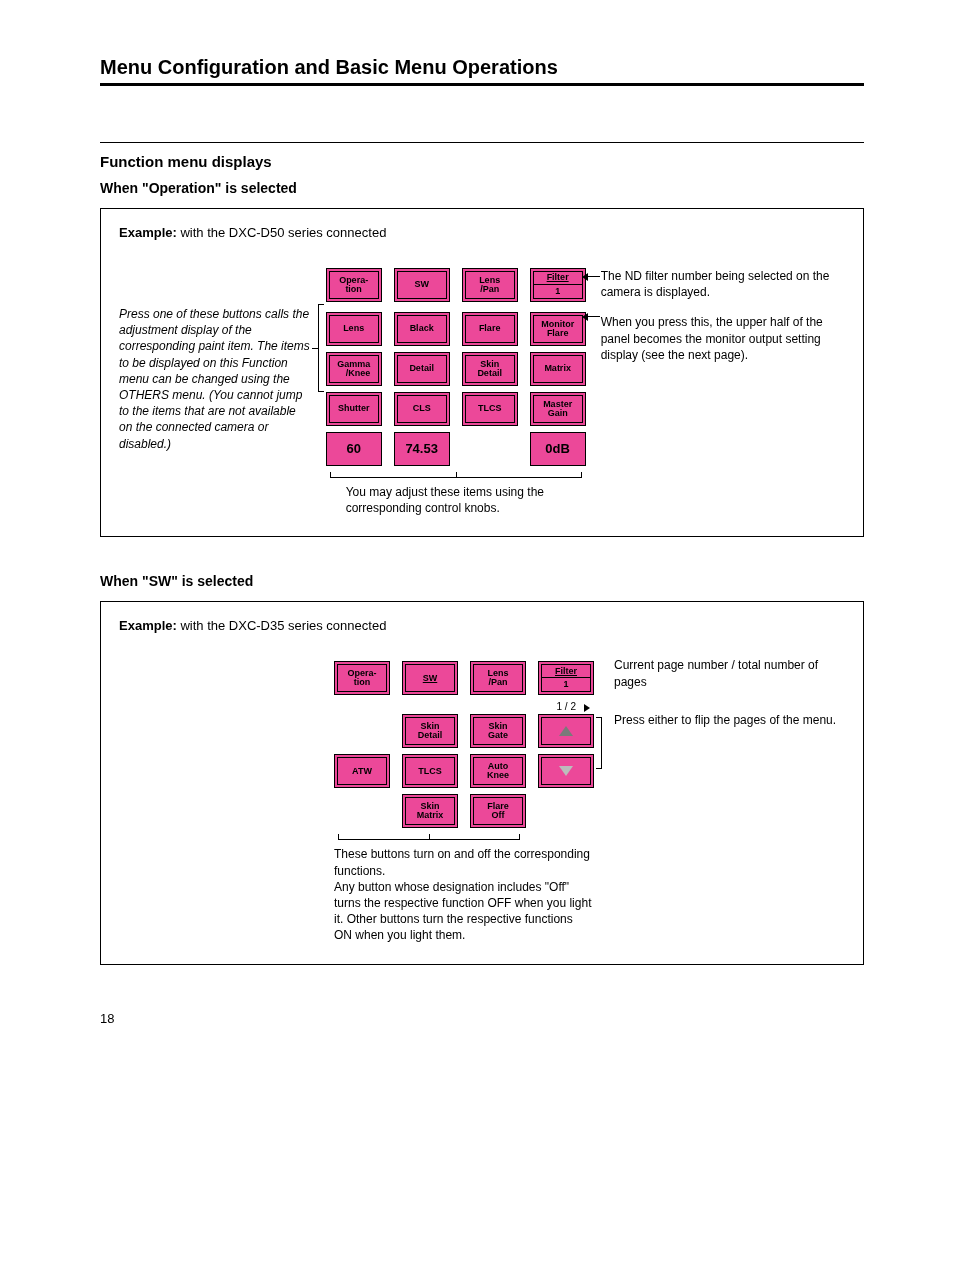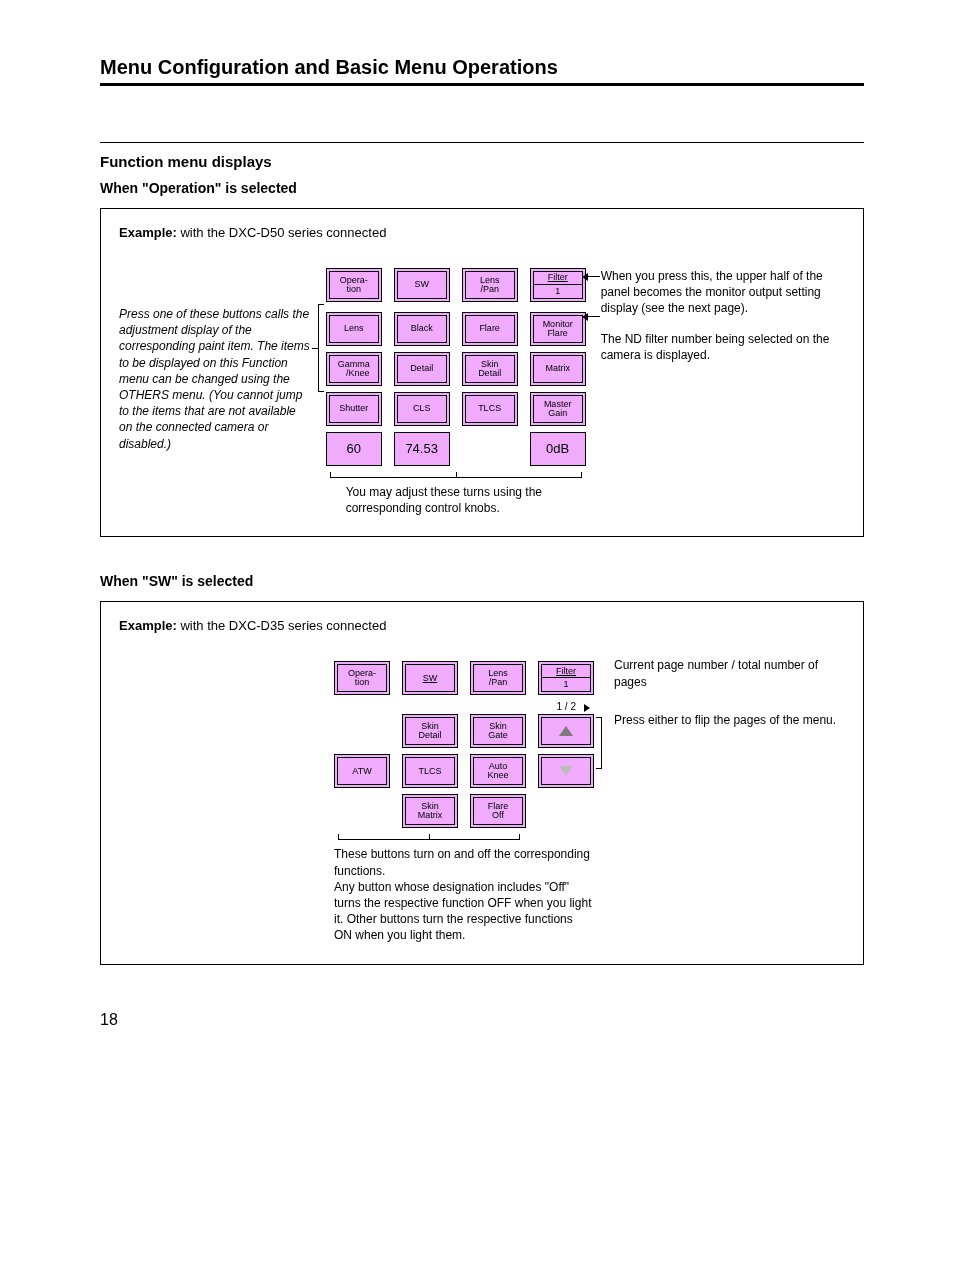--- a/index.html
+++ b/index.html
@@ -80,21 +80,22 @@
     height: 26px;
     border: 1px solid #000;
     font-size: 9px;
     line-height: 1.05;
     display: flex;
     flex-direction: column;
     align-items: center;
     justify-content: center;
     text-align: center;
     padding: 16px;
-    background: #f0abfc;
+    background: #ec4899;
+    font-weight: bold;
   }
   .btn.dbl::before {
     content: "";
     position: absolute;
   }
   .btn.dbl {
     position: relative;
   }
   .btn.dbl .inner {
     position: absolute;
@@ -201,21 +202,21 @@
   .page-num-arrow {
     position: absolute;
     right: 4px;
     top: 3px;
     width: 0; height: 0;
     border-left: 6px solid #000;
     border-top: 4px solid transparent;
     border-bottom: 4px solid transparent;
   }
   .page-number {
-    font-size: 16px;
+    font-size: 13px;
     margin-top: 46px;
   }
   .panel2 { position: relative; width: 260px; flex-shrink: 0; }
   .right-note2 { font-size: 12px; line-height: 1.35; padding-left: 20px; width: 250px; }
   .right-note2 p { margin: 0 0 18px 0; }
   .diagram-row2 { display: flex; align-items: flex-start; }
   .left-spacer2 { width: 215px; flex-shrink: 0; }
 </style>
 </head>
 <body>
@@ -316,32 +317,32 @@
           <div class="btn big-text">60</div>
           <div class="btn big-text">74.53</div>
           <div class="spacer"></div>
           <div class="btn big-text">0dB</div>
         </div>
 
         <div class="knob-bar">
           <div class="line"></div>
           <div class="tick"></div>
         </div>
-        <div class="knob-caption" style="padding-left:20px;">You may adjust these turns using the corresponding control knobs.</div>
+        <div class="knob-caption" style="padding-left:20px;">You may adjust these items using the corresponding control knobs.</div>
 
         <div style="position:absolute; top:8px; right:-14px; width:14px; height:1px; background:#000;"></div>
         <div class="arrow-tip-left" style="top:5px; right:-2px;"></div>
 
         <div style="position:absolute; top:48px; right:-14px; width:14px; height:1px; background:#000;"></div>
         <div class="arrow-tip-left" style="top:45px; right:-2px;"></div>
       </div>
 
       <div class="right-note">
+        <p>The ND filter number being selected on the camera is displayed.</p>
         <p>When you press this, the upper half of the panel becomes the monitor output setting display (see the next page).</p>
-        <p>The ND filter number being selected on the camera is displayed.</p>
       </div>
     </div>
   </div>
 
   <div class="sub-heading">When "SW" is selected</div>
   <div class="example-box">
     <div class="example-title">
       <b>Example:</b><span> with the DXC-D35 series connected</span>
     </div>
     <div class="diagram-row2">

